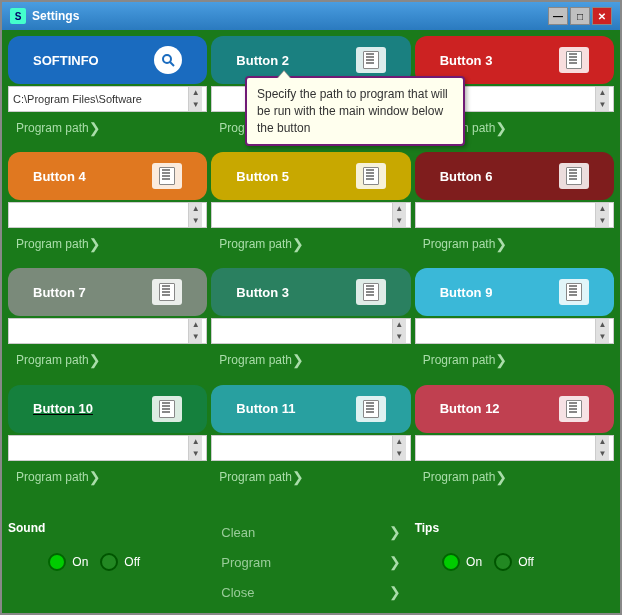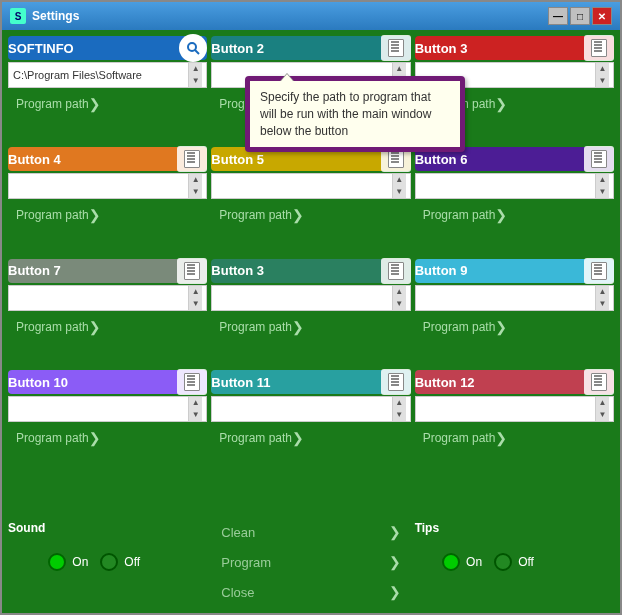--- a/index.html
+++ b/index.html
@@ -78,26 +78,26 @@
       grid-template-rows: repeat(4, auto) auto;
       gap: 4px;
     }
     .button-cell {
       background: #1a7a1a;
       display: flex;
       flex-direction: column;
       gap: 2px;
     }
     .btn-top {
-      height: 24px;
-      border-radius: 4px;
+      height: 48px;
+      border-radius: 12px;
       display: flex;
       align-items: center;
       justify-content: space-between;
-      padding: 0 0;
+      padding: 0 25px;
       cursor: pointer;
       position: relative;
     }
     .btn-label {
       color: white;
       font-size: 13px;
       font-weight: bold;
     }
     .btn-icon {
       width: 30px;
@@ -171,35 +171,35 @@
     .chevron {
       color: #aaddaa;
       font-size: 14px;
     }
     
     .bg-blue { background: #1a6bbf; }
     .bg-teal { background: #1a8080; }
     .bg-red { background: #cc2222; }
     .bg-orange { background: #e07820; }
     .bg-yellow { background: #c8a800; }
-    .bg-green { background: #4c1d95; }
+    .bg-green { background: #7f1d1d; }
     .bg-gray { background: #7a8a7a; }
     .bg-darkgreen { background: #2a8060; }
     .bg-lightblue { background: #3ab8d8; }
-    .bg-blue2 { background: #8b5cf6; }
+    .bg-blue2 { background: #15803d; text-decoration: underline; }
     .bg-teal2 { background: #28a0a0; }
     .bg-rose { background: #c04050; }
 
     .tooltip {
       position: absolute;
       top: 40px;
       left: 50%;
       transform: translateX(-30%);
       background: #ffffee;
-      border: 5px solid #701a75;
+      border: 2px solid #701a75;
       border-radius: 4px;
       padding: 8px 10px;
       font-size: 12px;
       color: #333;
       width: 220px;
       z-index: 10;
       box-shadow: 2px 2px 4px rgba(0,0,0,0.3);
       line-height: 1.4;
     }
     .tooltip::before {

